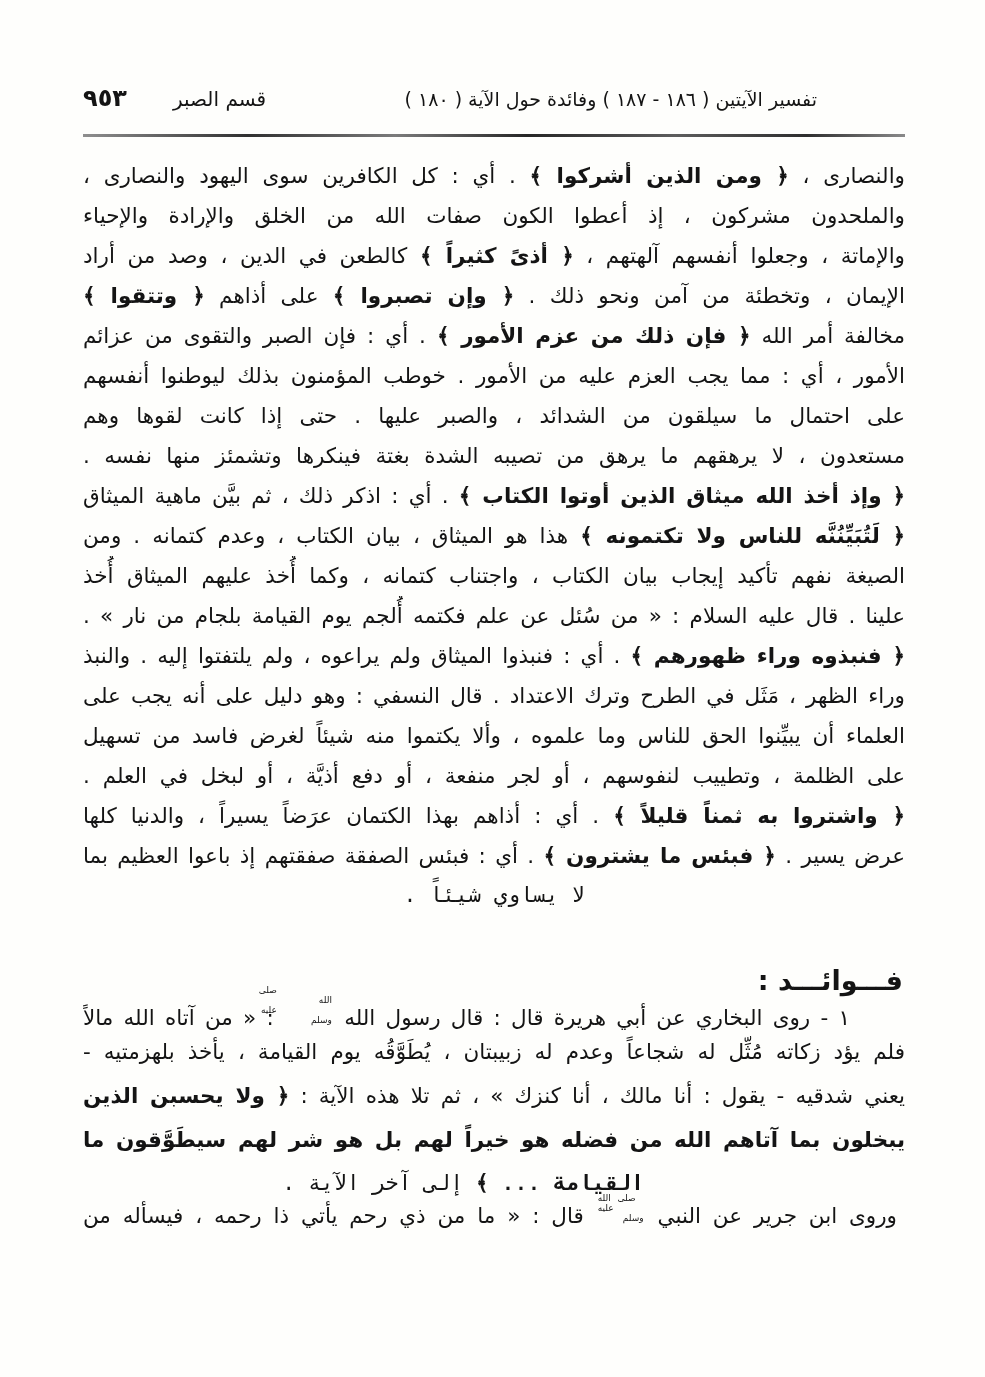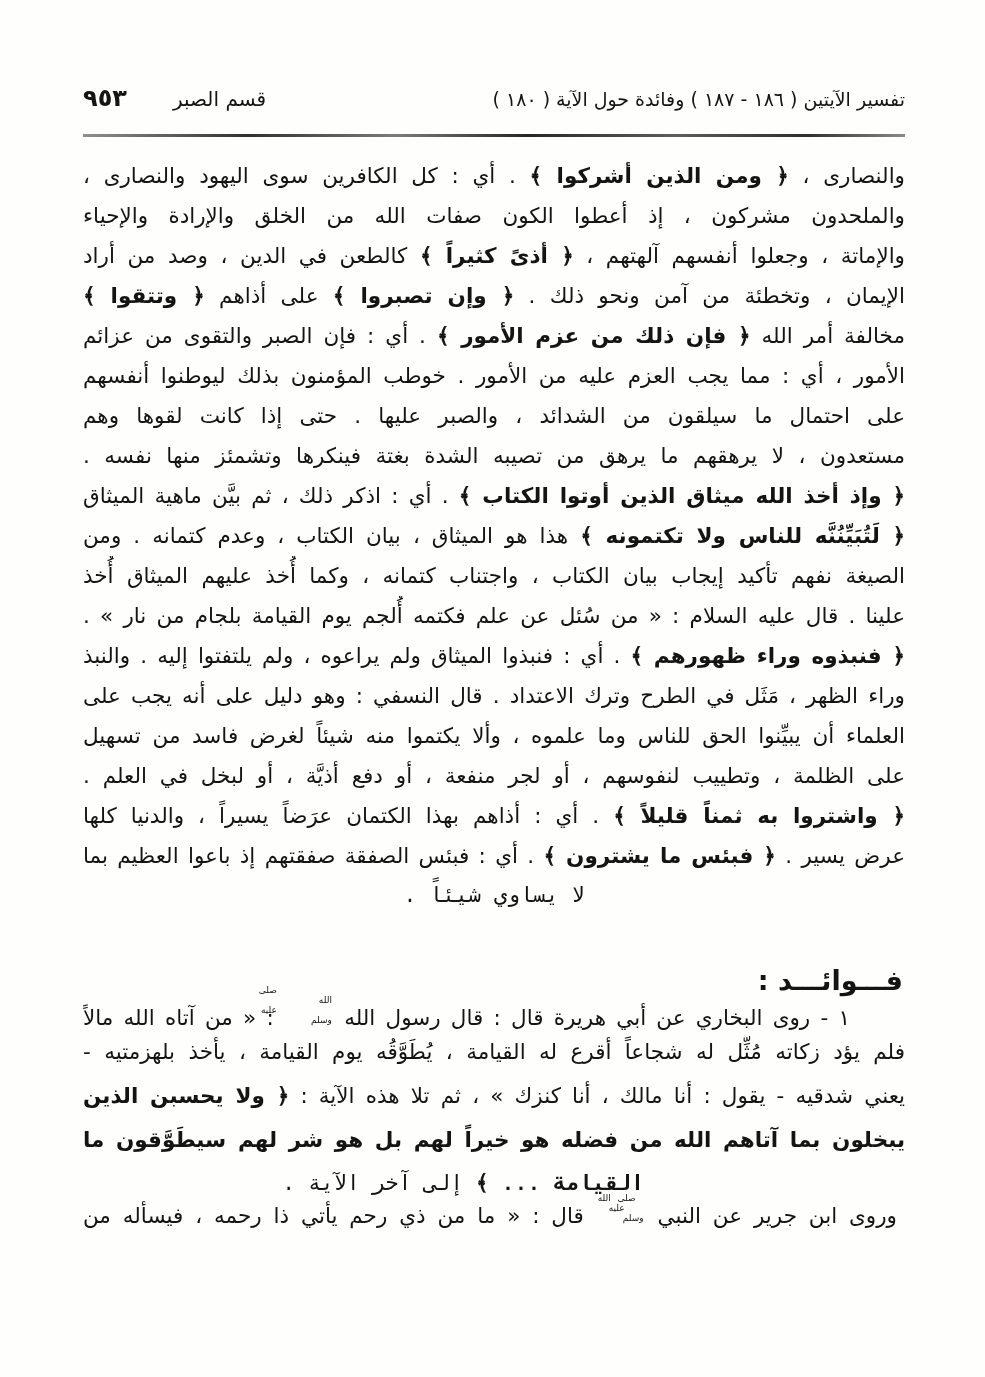--- a/index.html
+++ b/index.html
@@ -12,21 +12,21 @@
     font-family:"DejaVu Sans", sans-serif;
     overflow:hidden;
     direction:rtl;
   }
   
   .header{
     position:absolute;top:84px;right:80px;left:83px;
     display:flex;align-items:baseline;direction:rtl;
     font-size:19px;white-space:nowrap;
   }
-  .hdr-title{}
+  .hdr-title{margin-right:88px;}
   .hdr-spacer{flex:1;}
   .hdr-section{font-size:20px;}
   .hdr-page{margin-right:46px;font-weight:bold;font-size:24px;letter-spacing:2px;}
   .rule{
     position:absolute;top:134px;right:80px;left:83px;height:3px;
     background:linear-gradient(to left,#8a8a8a 0%,#2e2e2e 12%,#5d5d5d 28%,#262626 46%,#7b7b7b 62%,#303030 80%,#8f8f8f 100%);
   }
   
   .textblock{
     position:absolute;right:80px;left:83px;direction:rtl;
@@ -38,21 +38,21 @@
   .line{
     height:40px;line-height:40px;overflow:hidden;
     text-align:justify;text-align-last:justify;
   }
   .hadith1 .line,.hadith2 .line{height:44px;line-height:44px;}
   .line.last{text-align:center;text-align-last:auto;font-family:Liberation Mono, monospace;}
   .b{font-weight:700;}
   
   .pbuh{
     display:inline-block;width:46px;margin:0 2px;
-    font-size:9px;line-height:1.1;text-align:center;
+    font-size:9px;line-height:1.1;text-align:left;
     vertical-align:2px;font-weight:400;
   }
   .pbuh-row{display:block;}
   
   .benefits-heading{
     position:absolute;top:965px;right:82px;
     font-size:27px;font-weight:bold;direction:rtl;
   }
 </style>
 </head>
@@ -88,21 +88,21 @@
       <div class="line"><span>على الظلمة ، وتطييب لنفوسهم ، أو لجر منفعة ، أو دفع أذيَّة ، أو لبخل في العلم .</span></div>
       <div class="line"><span class="b">﴿ واشتروا به ثمناً قليلاً ﴾</span><span> . أي : أذاهم بهذا الكتمان عرَضاً يسيراً ، والدنيا كلها</span></div>
       <div class="line"><span>عرض يسير . </span><span class="b">﴿ فبئس ما يشترون ﴾</span><span> . أي : فبئس الصفقة صفقتهم إذ باعوا العظيم بما</span></div>
       <div class="line last"><span>لا يساوي شيئاً .</span></div>
     </div>
 
   <div class="benefits-heading">فـــوائـــد :</div>
 
   <div class="textblock hadith1">
       <div class="line" style="text-indent: 55px;"><span>١ - روى البخاري عن أبي هريرة قال : قال رسول الله </span><span class="pbuh"><span class="pbuh-row">صلى الله</span><span class="pbuh-row">عليه وسلم</span></span><span> : « من آتاه الله مالاً</span></div>
-      <div class="line"><span>فلم يؤد زكاته مُثِّل له شجاعاً أقرع له القيامة ، يُطَوَّقُه يوم القيامة ، يأخذ بلهزمتيه -</span></div>
+      <div class="line"><span>فلم يؤد زكاته مُثِّل له شجاعاً وعدم له زبيبتان ، يُطَوَّقُه يوم القيامة ، يأخذ بلهزمتيه -</span></div>
       <div class="line"><span>يعني شدقيه - يقول : أنا مالك ، أنا كنزك » ، ثم تلا هذه الآية : </span><span class="b">﴿ ولا يحسبن الذين</span></div>
       <div class="line"><span class="b">يبخلون بما آتاهم الله من فضله هو خيراً لهم بل هو شر لهم سيطَوَّقون ما بخلوا به يوم</span></div>
       <div class="line last" style="text-indent: 62px;"><span class="b">القيامة ... ﴾</span><span> إلى آخر الآية .</span></div>
     </div>
 
   <div class="textblock hadith2">
       <div class="line" style="text-indent: 8px;"><span>وروى ابن جرير عن النبي </span><span class="pbuh"><span class="pbuh-row">صلى الله</span><span class="pbuh-row">عليه وسلم</span></span><span> قال : « ما من ذي رحم يأتي ذا رحمه ، فيسأله من</span></div>
     </div>
 
 </div>

